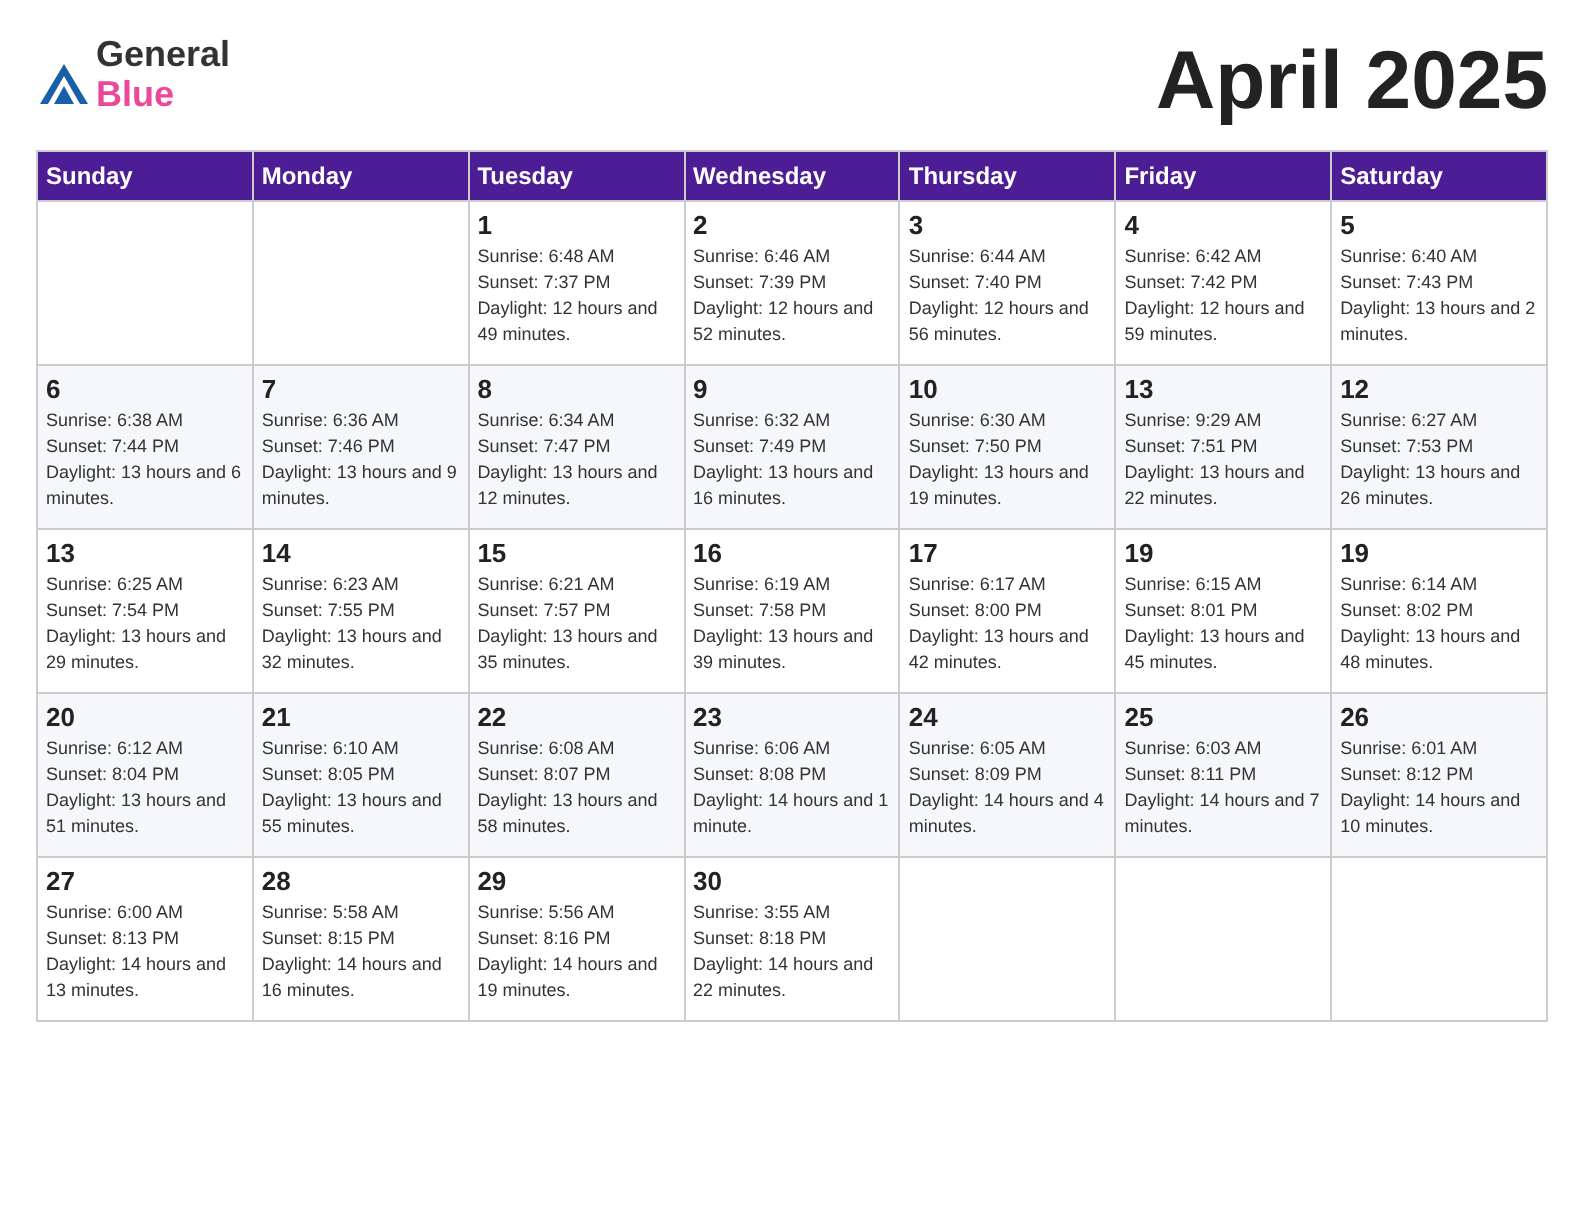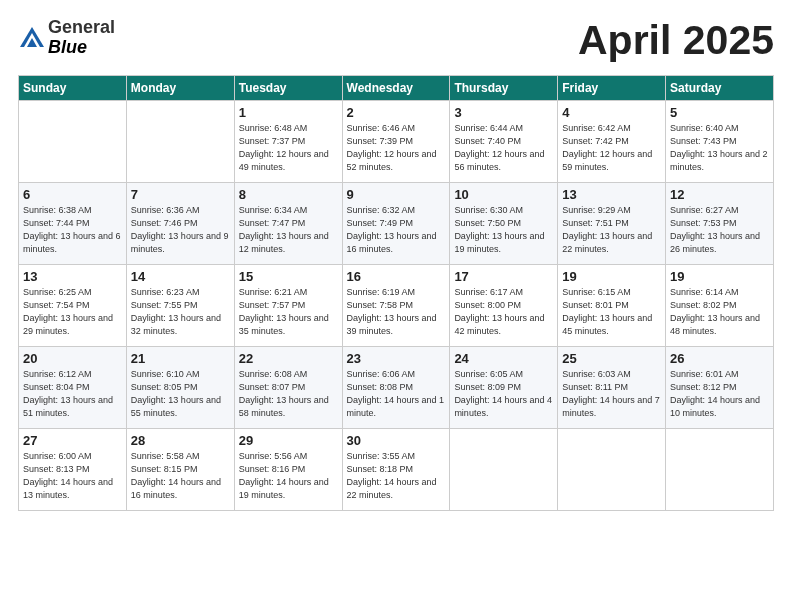--- a/index.html
+++ b/index.html
@@ -17,37 +17,36 @@
       padding: 18px 18px 10px 18px;
     }
     .header {
       display: flex;
       justify-content: space-between;
       align-items: flex-start;
       margin-bottom: 12px;
     }
     .logo {
       display: flex;
-      align-items: center;
+      align-items: flex-end;
     }
     .logo-text {
       display: flex;
       flex-direction: column;
       line-height: 1.1;
     }
     .logo-general {
       font-size: 18px;
       font-weight: bold;
       color: #333;
     }
     .logo-blue {
       font-size: 18px;
       font-weight: bold;
-      color: #000000;
-      font-style: italic;
+      color: #ec4899;
     }
     .logo-icon {
       width: 28px;
       height: 28px;
       margin-right: 2px;
       margin-top: 2px;
     }
     .title-block {
       text-align: right;
     }
@@ -60,21 +59,21 @@
     .calendar-subtitle {
       font-size: 15px;
       color: #444;
     }
     .calendar-table {
       width: 100%;
       border-collapse: collapse;
       table-layout: fixed;
     }
     .calendar-table th {
-      background: #0f766e;
+      background: #4c1d95;
       color: #fff;
       font-size: 12px;
       font-weight: bold;
       padding: 5px 4px;
       text-align: left;
       border: 1px solid #ccc;
     }
     .calendar-table td {
       border: 1px solid #ccc;
       vertical-align: top;

